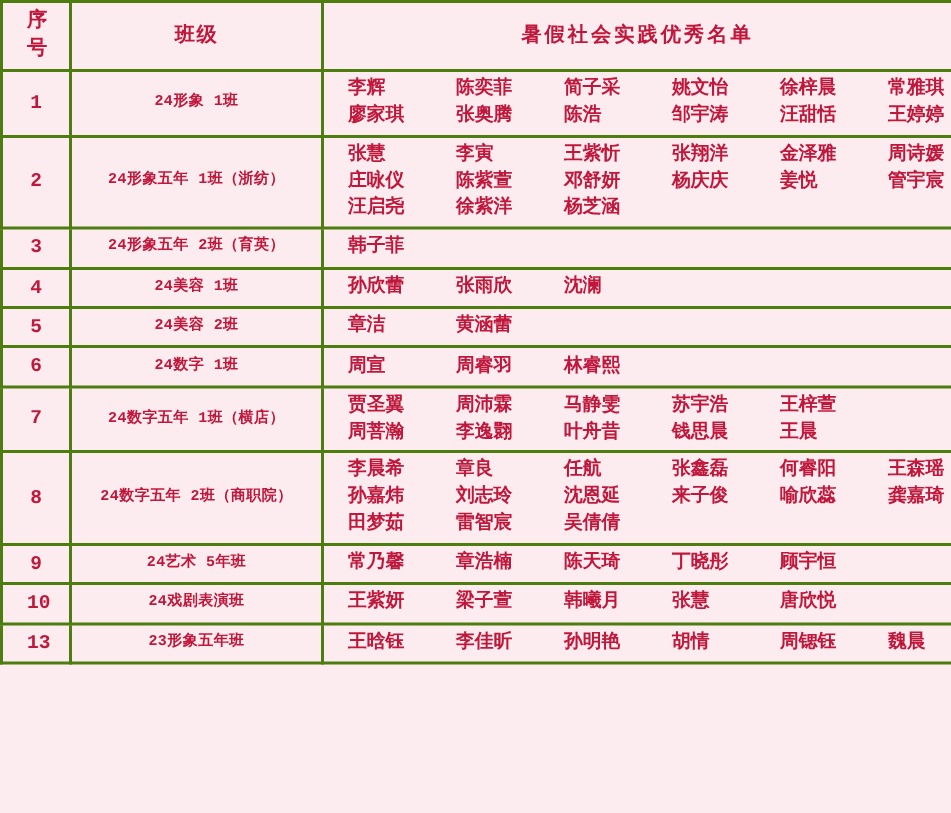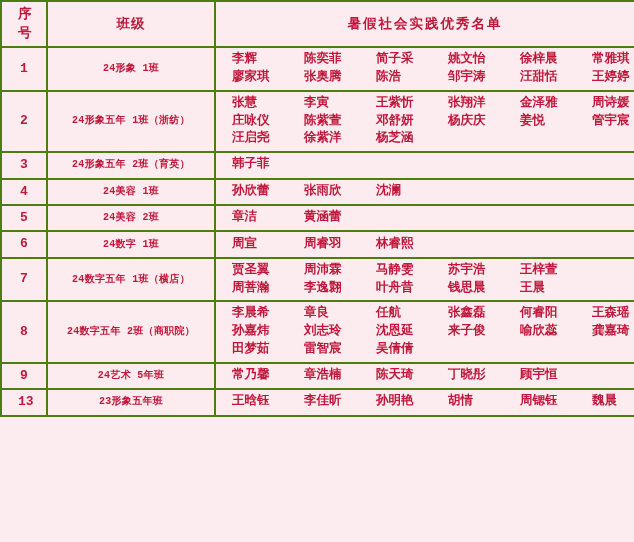--- a/index.html
+++ b/index.html
@@ -157,20 +157,27 @@
           </td>
         </tr>
         <tr>
           <td class="idx">9</td>
           <td class="cls">24艺术 5年班</td>
           <td class="names">
             <div class="nrow"><span class="nm">常乃馨</span><span class="nm">章浩楠</span><span class="nm">陈天琦</span><span class="nm">丁晓彤</span><span class="nm">顾宇恒</span></div>
           </td>
         </tr>
         <tr>
+          <td class="idx">10</td>
+          <td class="cls">24戏剧表演班</td>
+          <td class="names">
+            <div class="nrow"><span class="nm">王紫妍</span><span class="nm">梁子萱</span><span class="nm">韩曦月</span><span class="nm">张慧</span><span class="nm">唐欣悦</span></div>
+          </td>
+        </tr>
+        <tr>
           <td class="idx">13</td>
           <td class="cls">23形象五年班</td>
           <td class="names">
             <div class="nrow"><span class="nm">王晗钰</span><span class="nm">李佳昕</span><span class="nm">孙明艳</span><span class="nm">胡情</span><span class="nm">周锶钰</span><span class="nm">魏晨</span></div>
           </td>
         </tr>
       </tbody>
   </table>
 </div>
 

